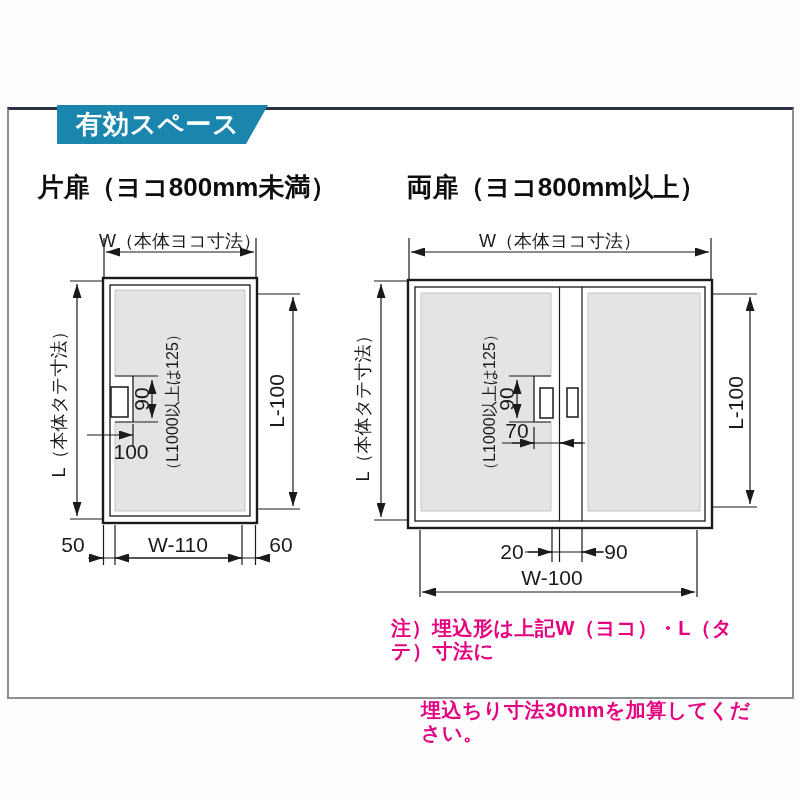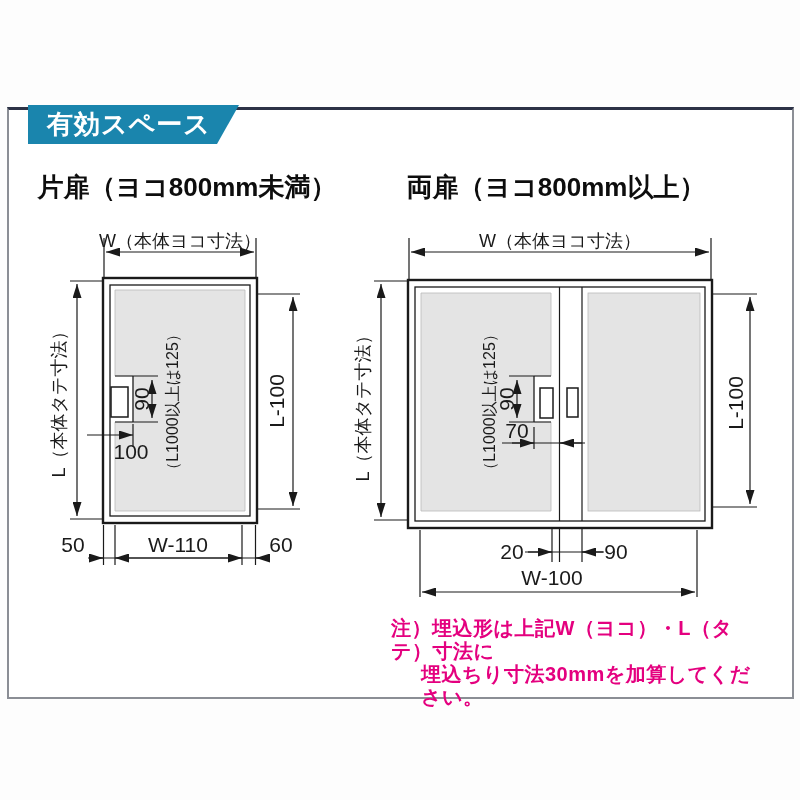--- a/index.html
+++ b/index.html
@@ -16,35 +16,35 @@
   .banner{
     position:absolute;left:28px;top:105px;width:211px;height:39px;
     display:flex;align-items:center;padding-left:19px;box-sizing:border-box;
     clip-path:polygon(0 0,100% 0,calc(100% - 22px) 100%,0 100%);
     color:#fff;font-size:26px;font-weight:bold;letter-spacing:1px;
   }
   .note{
     position:absolute;left:391px;top:617px;width:370px;
     font-size:20px;font-weight:bold;line-height:23px;letter-spacing:0.5px;
   }
-  .note .l2{display:block;margin-left:30px;}
+  .note .l2{display:block;margin-left:30px;margin-top:36px;}
   svg{position:absolute;left:0;top:0;}
   svg line{stroke:#1a1a1a;stroke-width:1.2;}
   svg text{fill:#1a1a1a;font-family:"Liberation Sans","DejaVu Sans",sans-serif;}
   text.dimnum{font-size:21px;}
   text.dimcjk{font-size:18px;}
   text.small{font-size:16px;}
   text.title{font-size:26px;font-weight:bold;fill:#0d0d0d;}
 </style>
 </head>
 <body>
 
 <div class="frame"></div>
 
-<div class="banner" style="background:#1a85ad;">
+<div class="banner" style="background:#1a85ad;margin-left:29px;">
   <span>有効スペース</span>
 </div>
 
 <svg width="800" height="800" viewBox="0 0 800 800">
   <defs>
     <marker id="arw" markerUnits="userSpaceOnUse" markerWidth="14" markerHeight="9" refX="14" refY="4.5" orient="auto-start-reverse">
       <path d="M0,0 L14,4.5 L0,9 Z" fill="#1a1a1a"></path>
     </marker>
   </defs>
 

